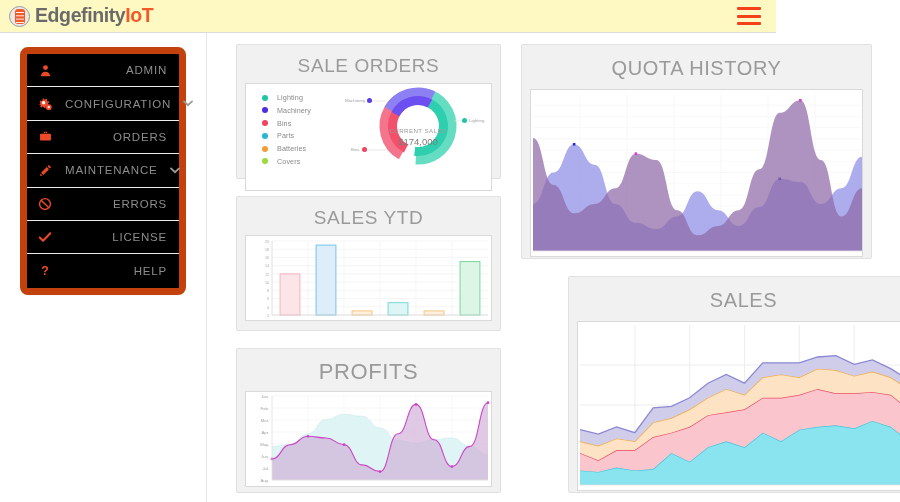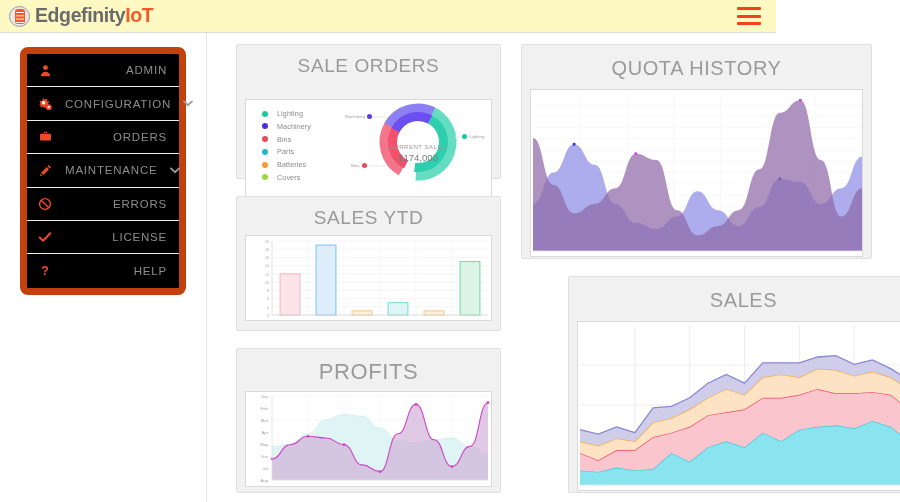--- a/index.html
+++ b/index.html
@@ -116,21 +116,21 @@
   .plot {
     background: #ffffff;
     border: 1px solid #d9d9d9;
     position: relative;
     overflow: hidden;
   }
   .plot svg { display: block; }
 
   
   #card-sale-orders  { left: 28px;  top: 11px;  width: 265px; height: 135px; }
-  #card-sale-orders  .card-title { font-size: 19px; margin: 2px 0 22px; }
+  #card-sale-orders  .card-title { font-size: 19px; margin: 2px 0 6px; }
   #card-sale-orders  .plot { height: 108px; }
 
   #card-sales-ytd    { left: 28px;  top: 163px; width: 265px; height: 135px; }
   #card-sales-ytd    .card-title { font-size: 19px; margin: 2px 0 6px; }
   #card-sales-ytd    .plot { height: 86px; }
 
   #card-profits      { left: 28px;  top: 315px; width: 265px; height: 145px; }
   #card-profits      .card-title { font-size: 22px; margin: 2px 0 6px; }
   #card-profits      .plot { height: 96px; }
 

